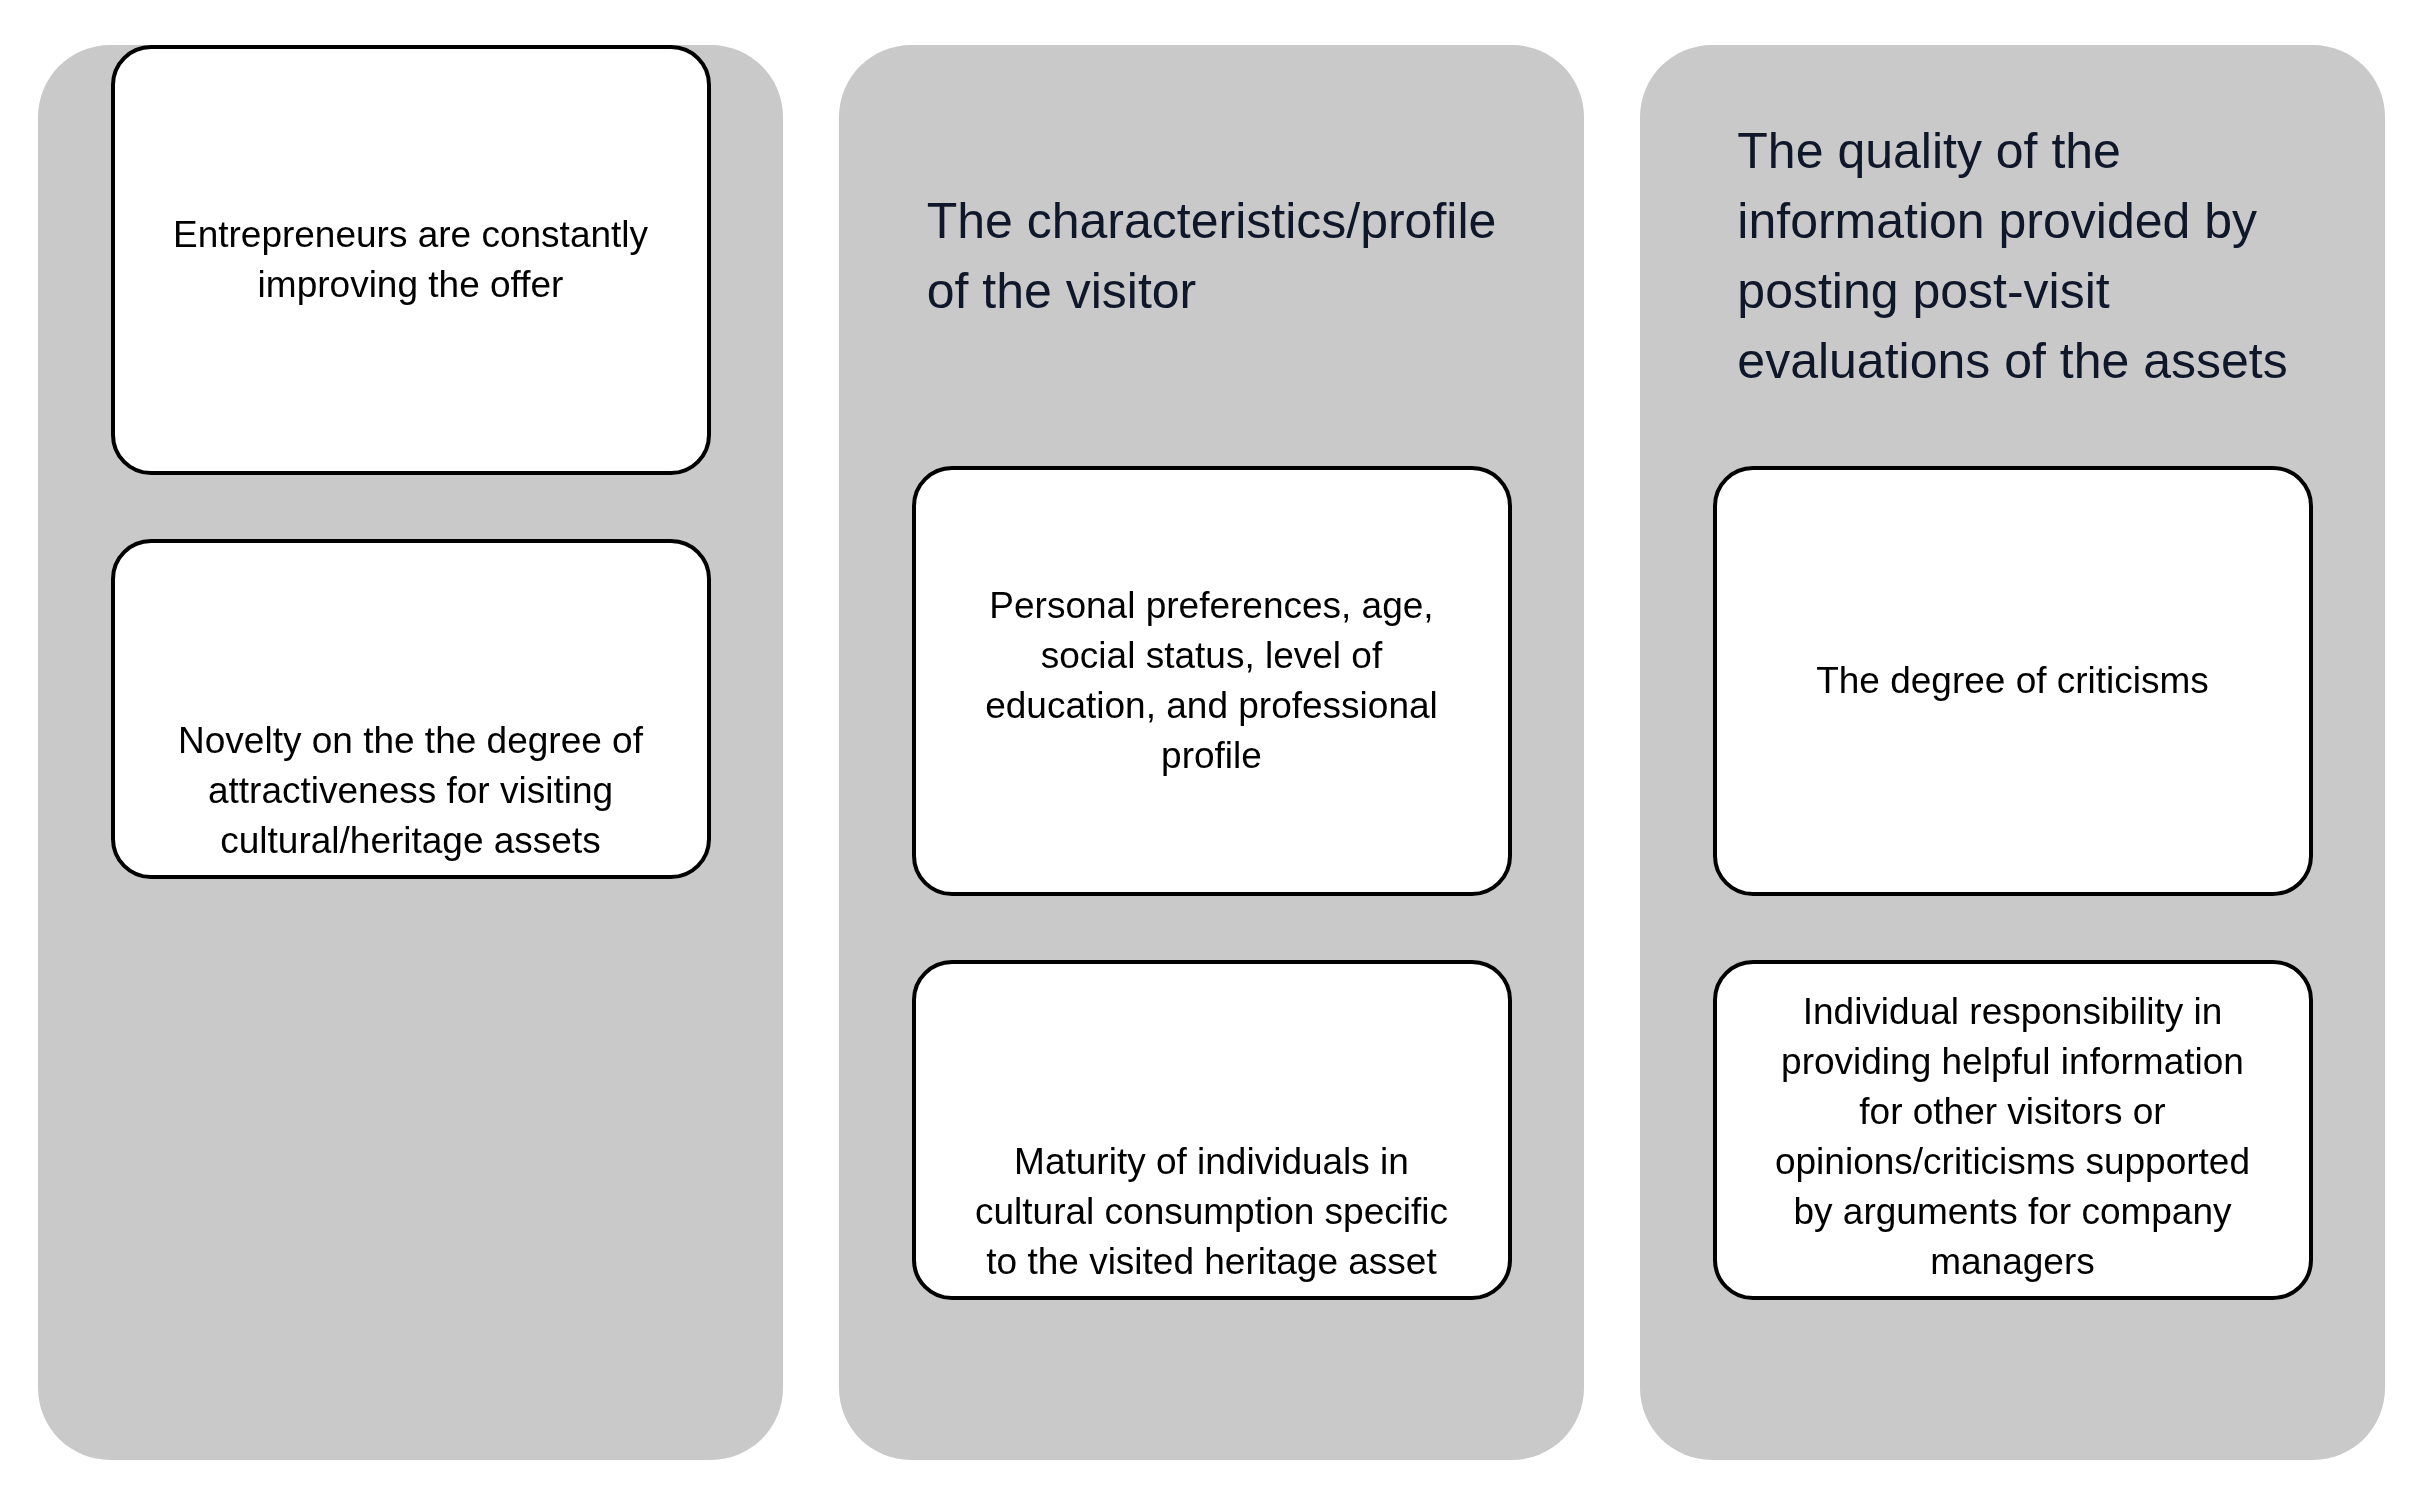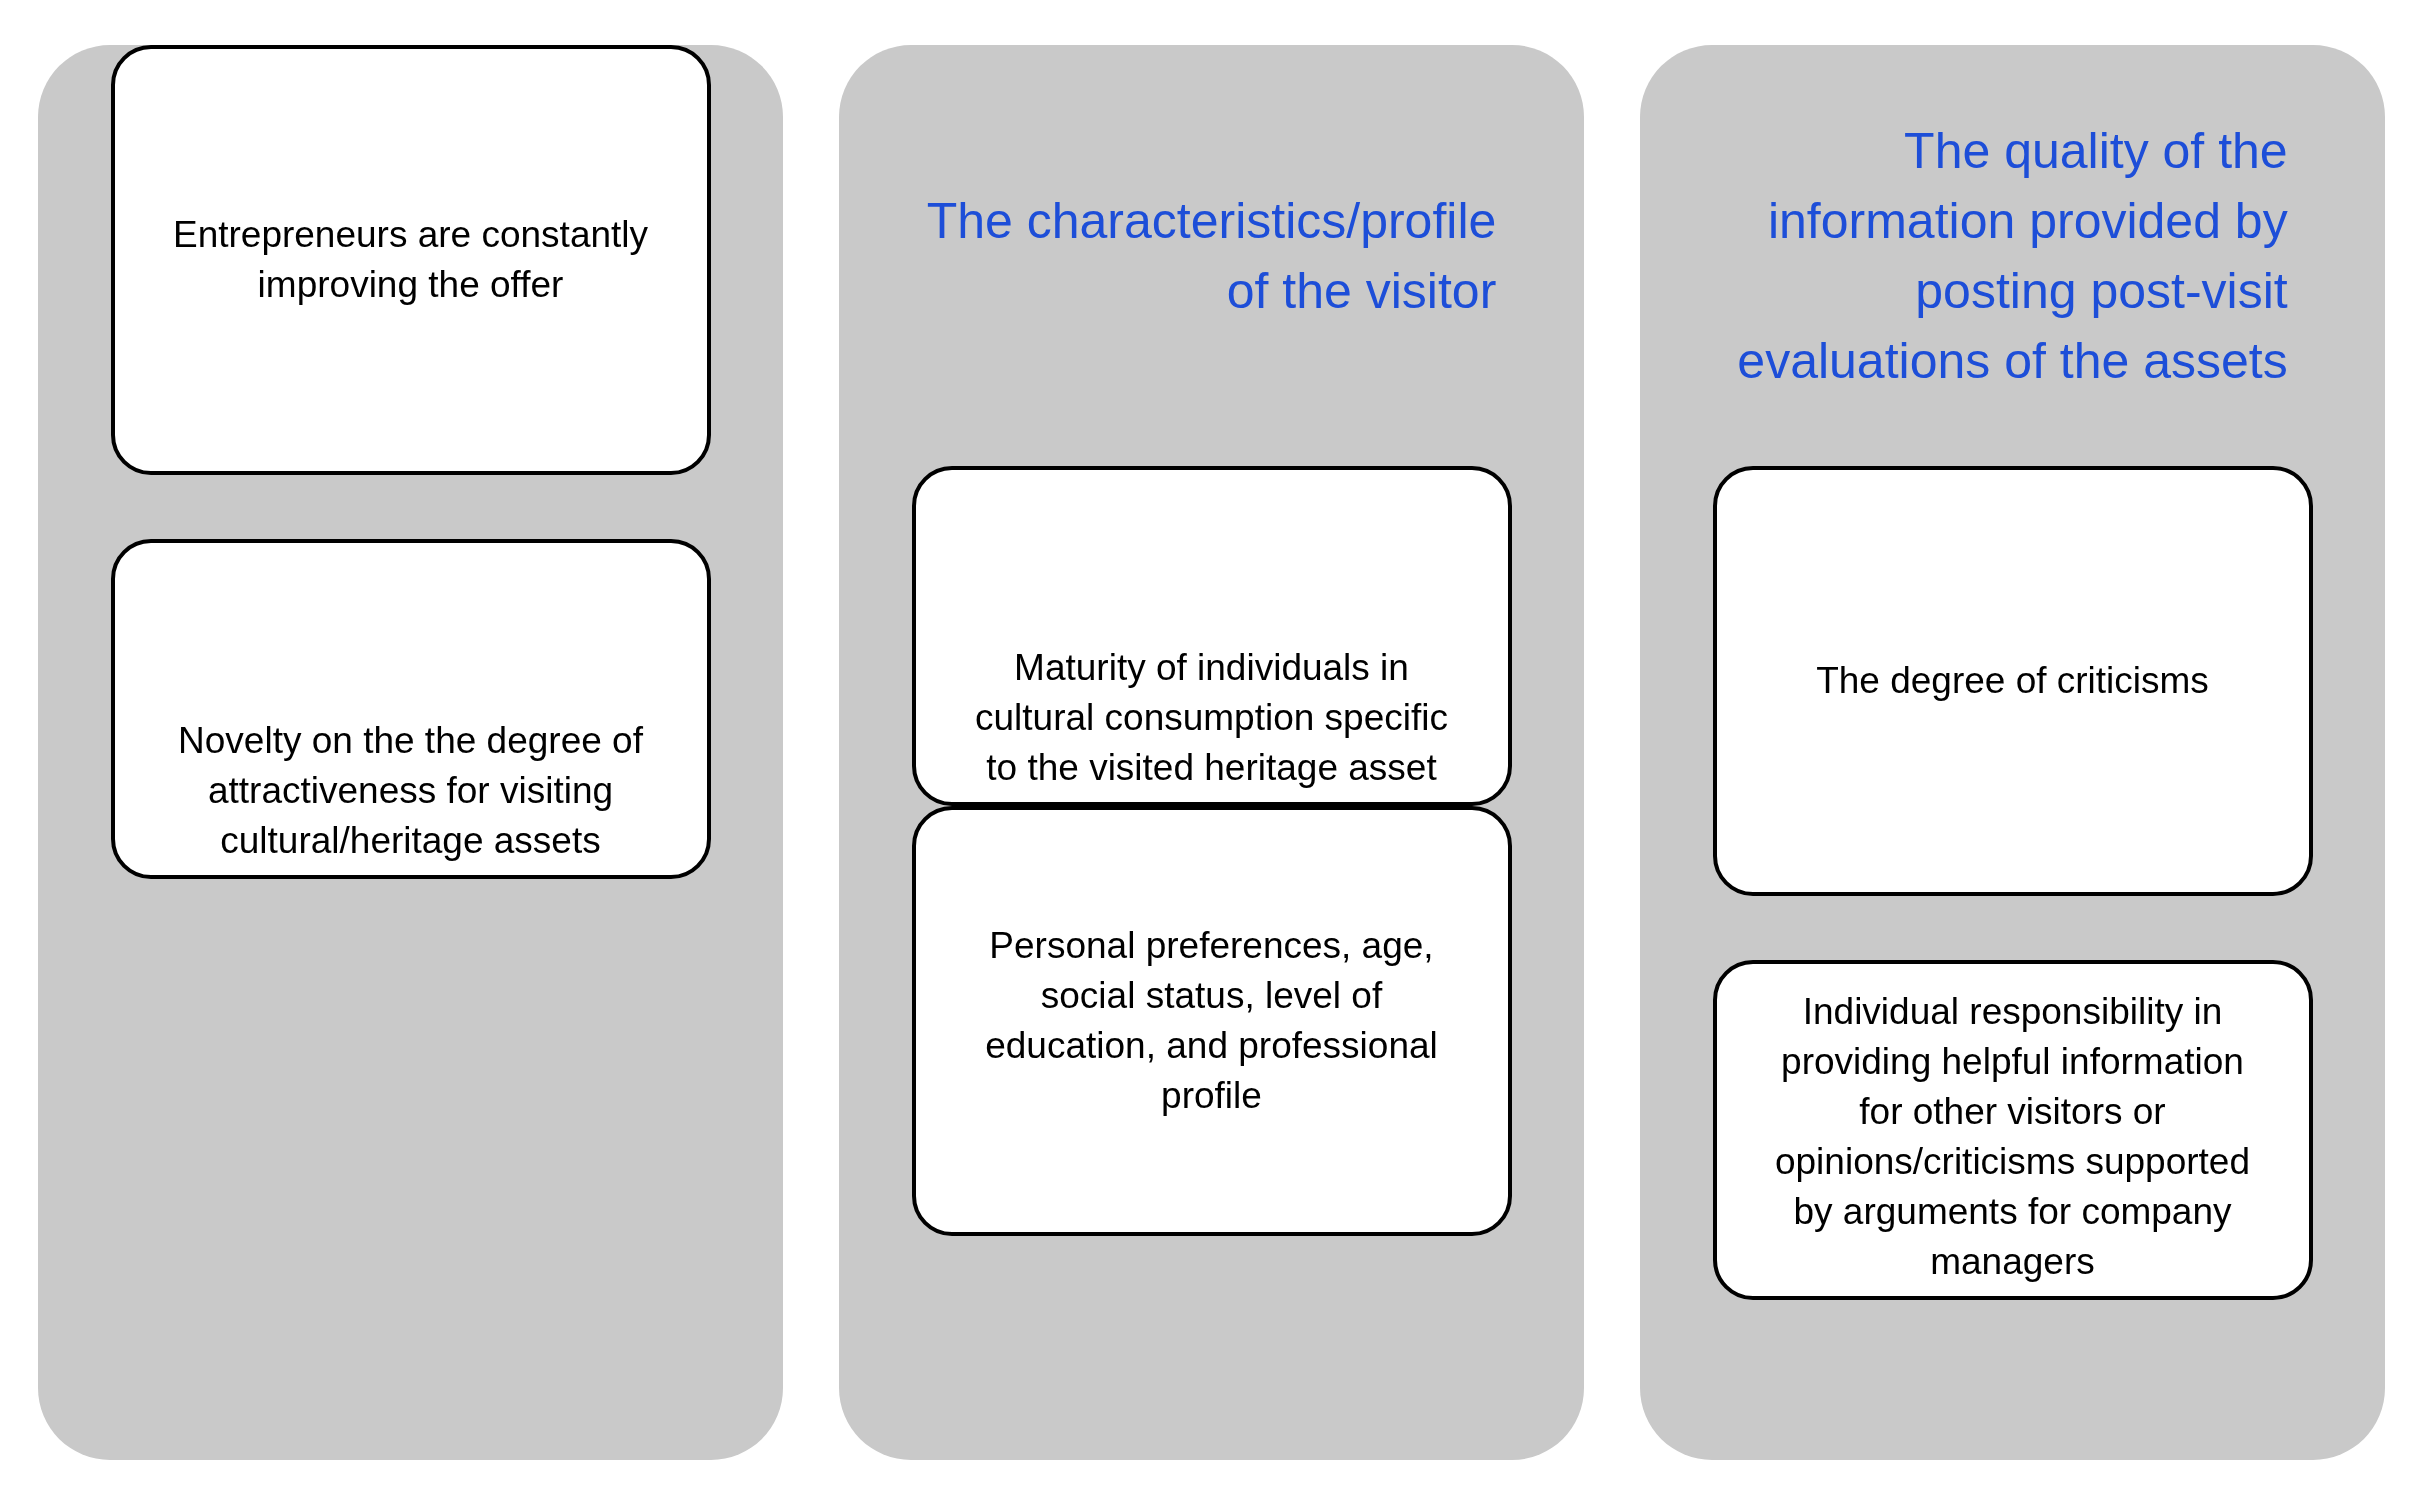--- a/index.html
+++ b/index.html
@@ -37,23 +37,23 @@
     width: 100%;
     box-sizing: border-box;
     padding: 0 10.7px;
     display: flex;
     align-items: center;
     justify-content: center;
   }
   .column-title {
     font-size: 50px;
     line-height: 70px;
-    text-align: right;
+    text-align: left;
     white-space: pre-line;
-    color: #1d4ed8;
+    color: #0f172a;
   }
   .info-box {
     width: 600px;
     background: #ffffff;
     border: 4.5px solid #000000;
     border-radius: 40px;
     box-sizing: border-box;
     display: flex;
     align-items: center;
     justify-content: center;
@@ -85,30 +85,30 @@
 attractiveness for visiting
 cultural/heritage assets</div>
       </div>
     </div>
 
     <div class="column">
       <div class="title-area">
         <div class="column-title">The characteristics/profile
 of the visitor</div>
       </div>
-      <div class="info-box box-2">
-        <div class="box-text">Maturity of individuals in
-cultural consumption specific
-to the visited heritage asset</div>
-      </div>
       <div class="info-box box-1">
         <div class="box-text">Personal preferences, age,
 social status, level of
 education, and professional
 profile</div>
+      </div>
+      <div class="info-box box-2">
+        <div class="box-text">Maturity of individuals in
+cultural consumption specific
+to the visited heritage asset</div>
       </div>
     </div>
 
     <div class="column">
       <div class="title-area">
         <div class="column-title">The quality of the
 information provided by
 posting post-visit
 evaluations of the assets</div>
       </div>

